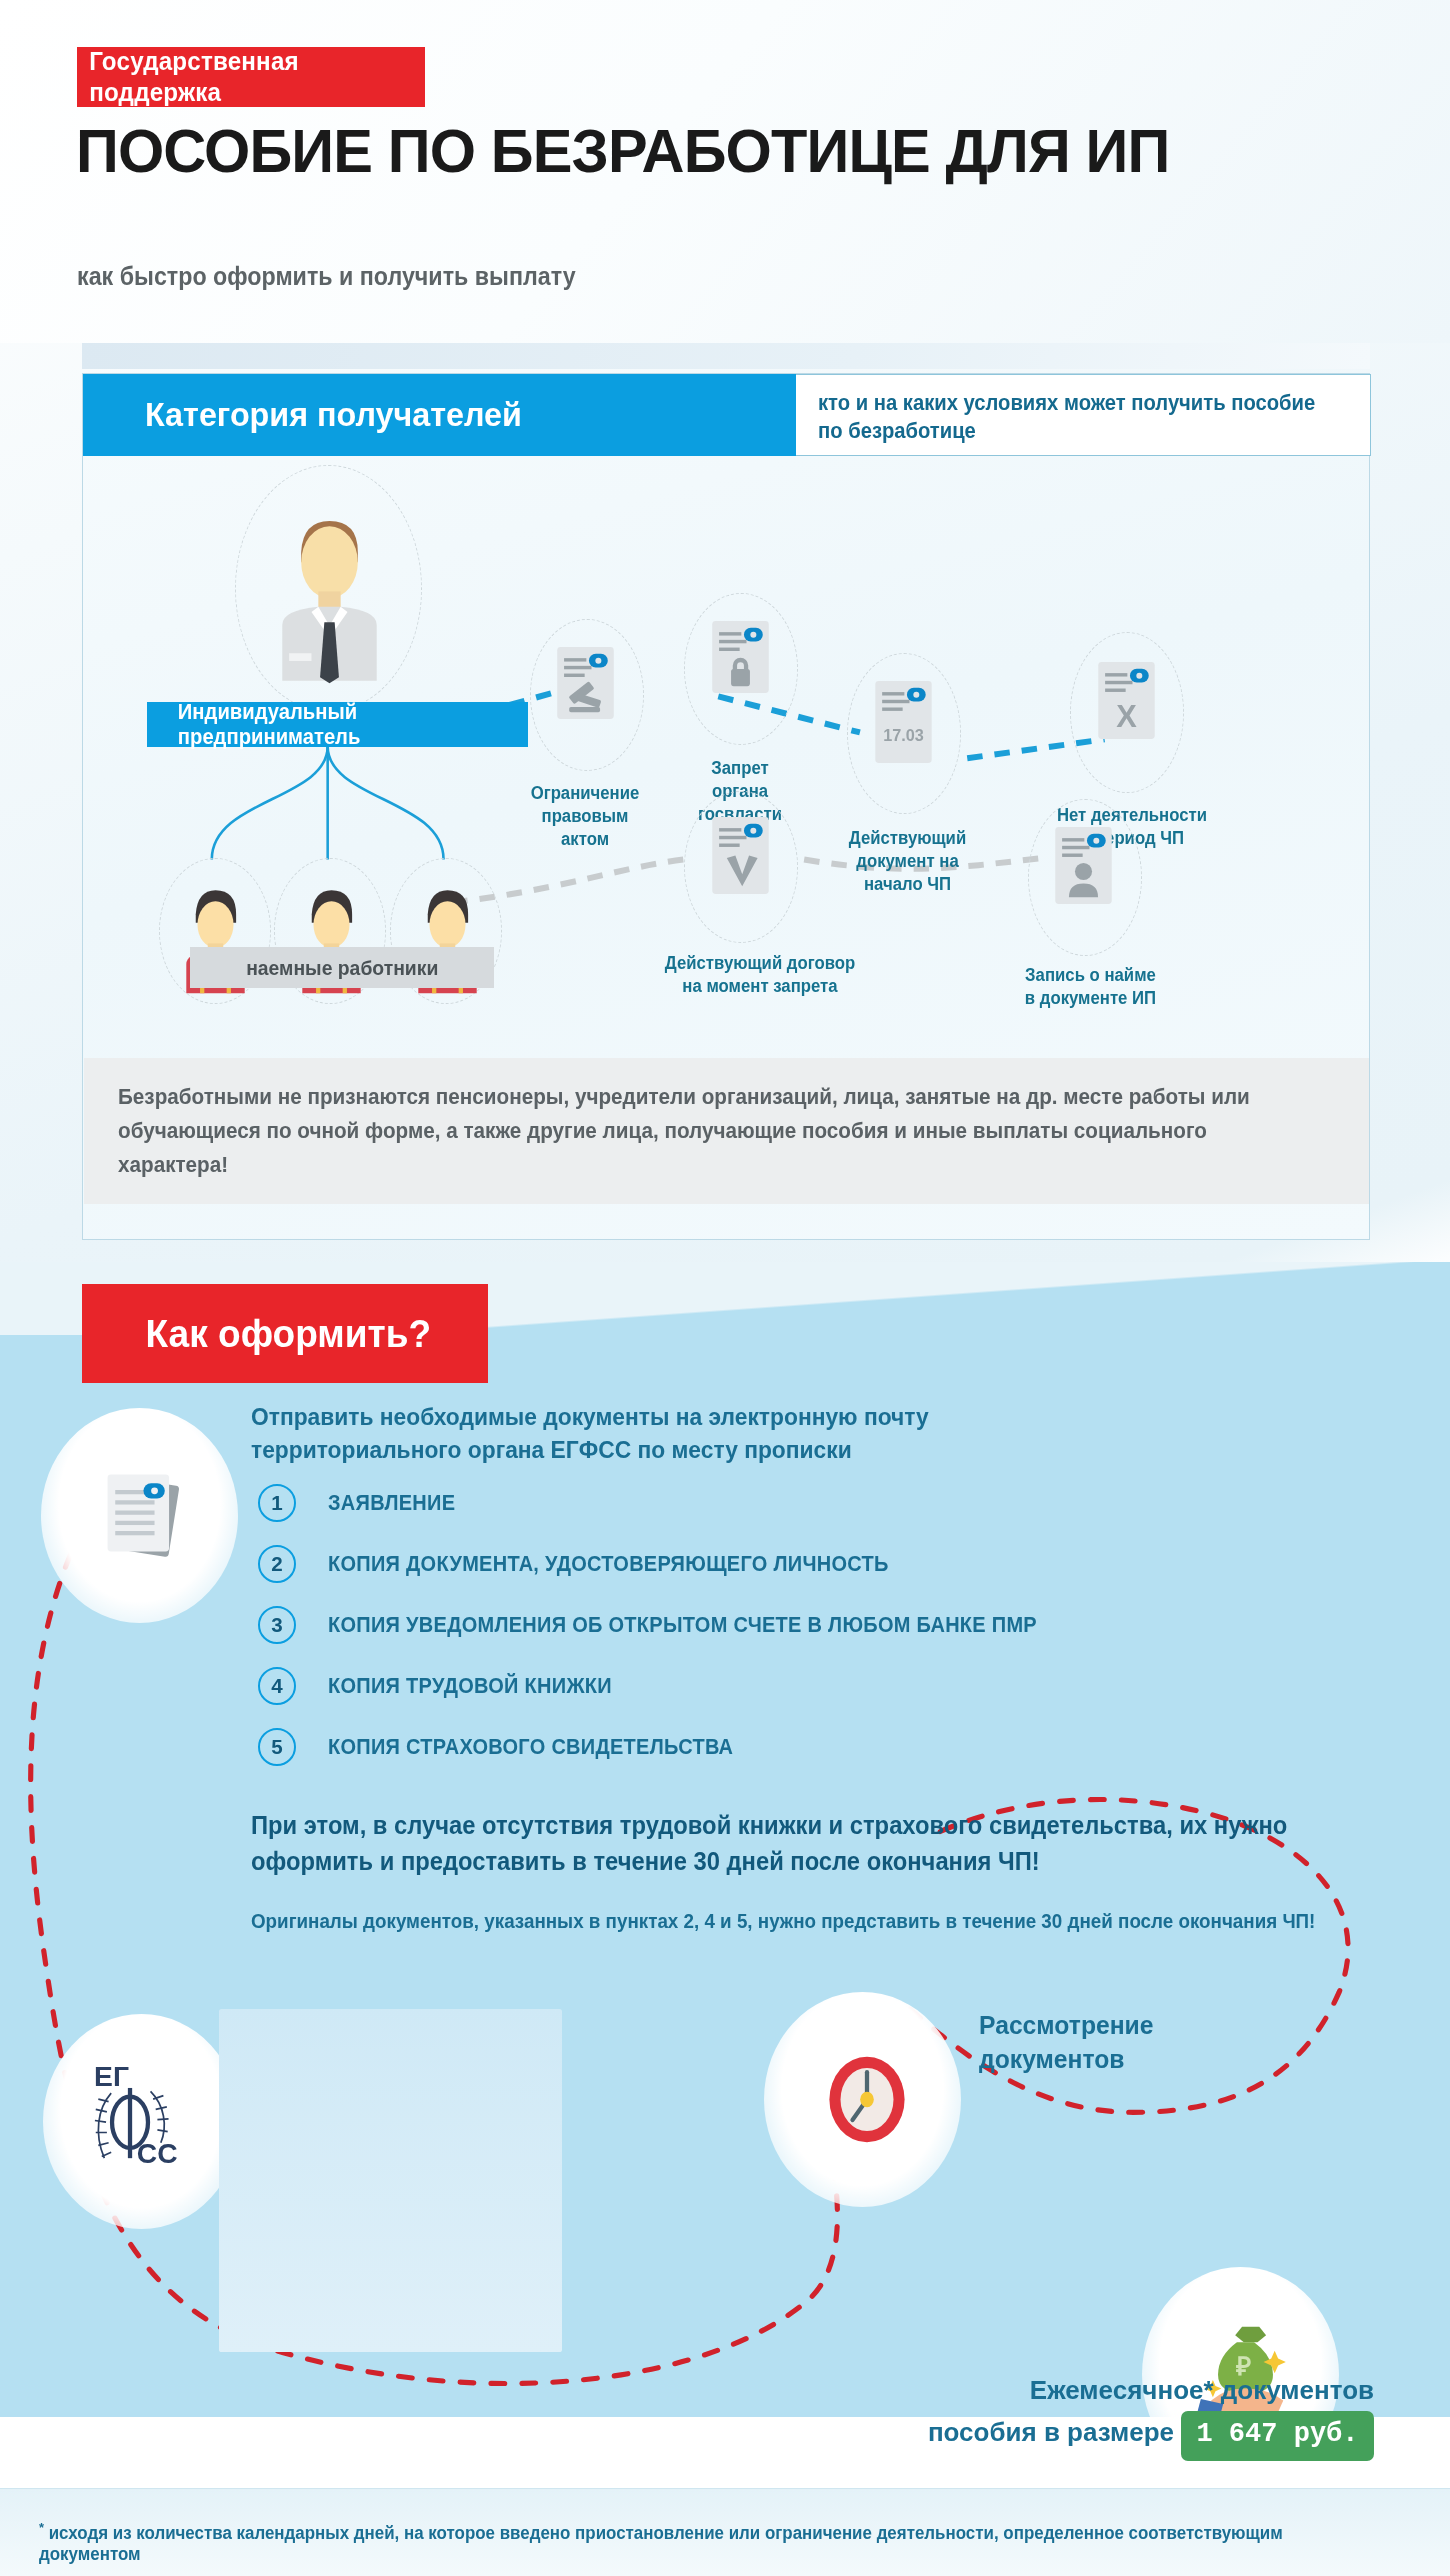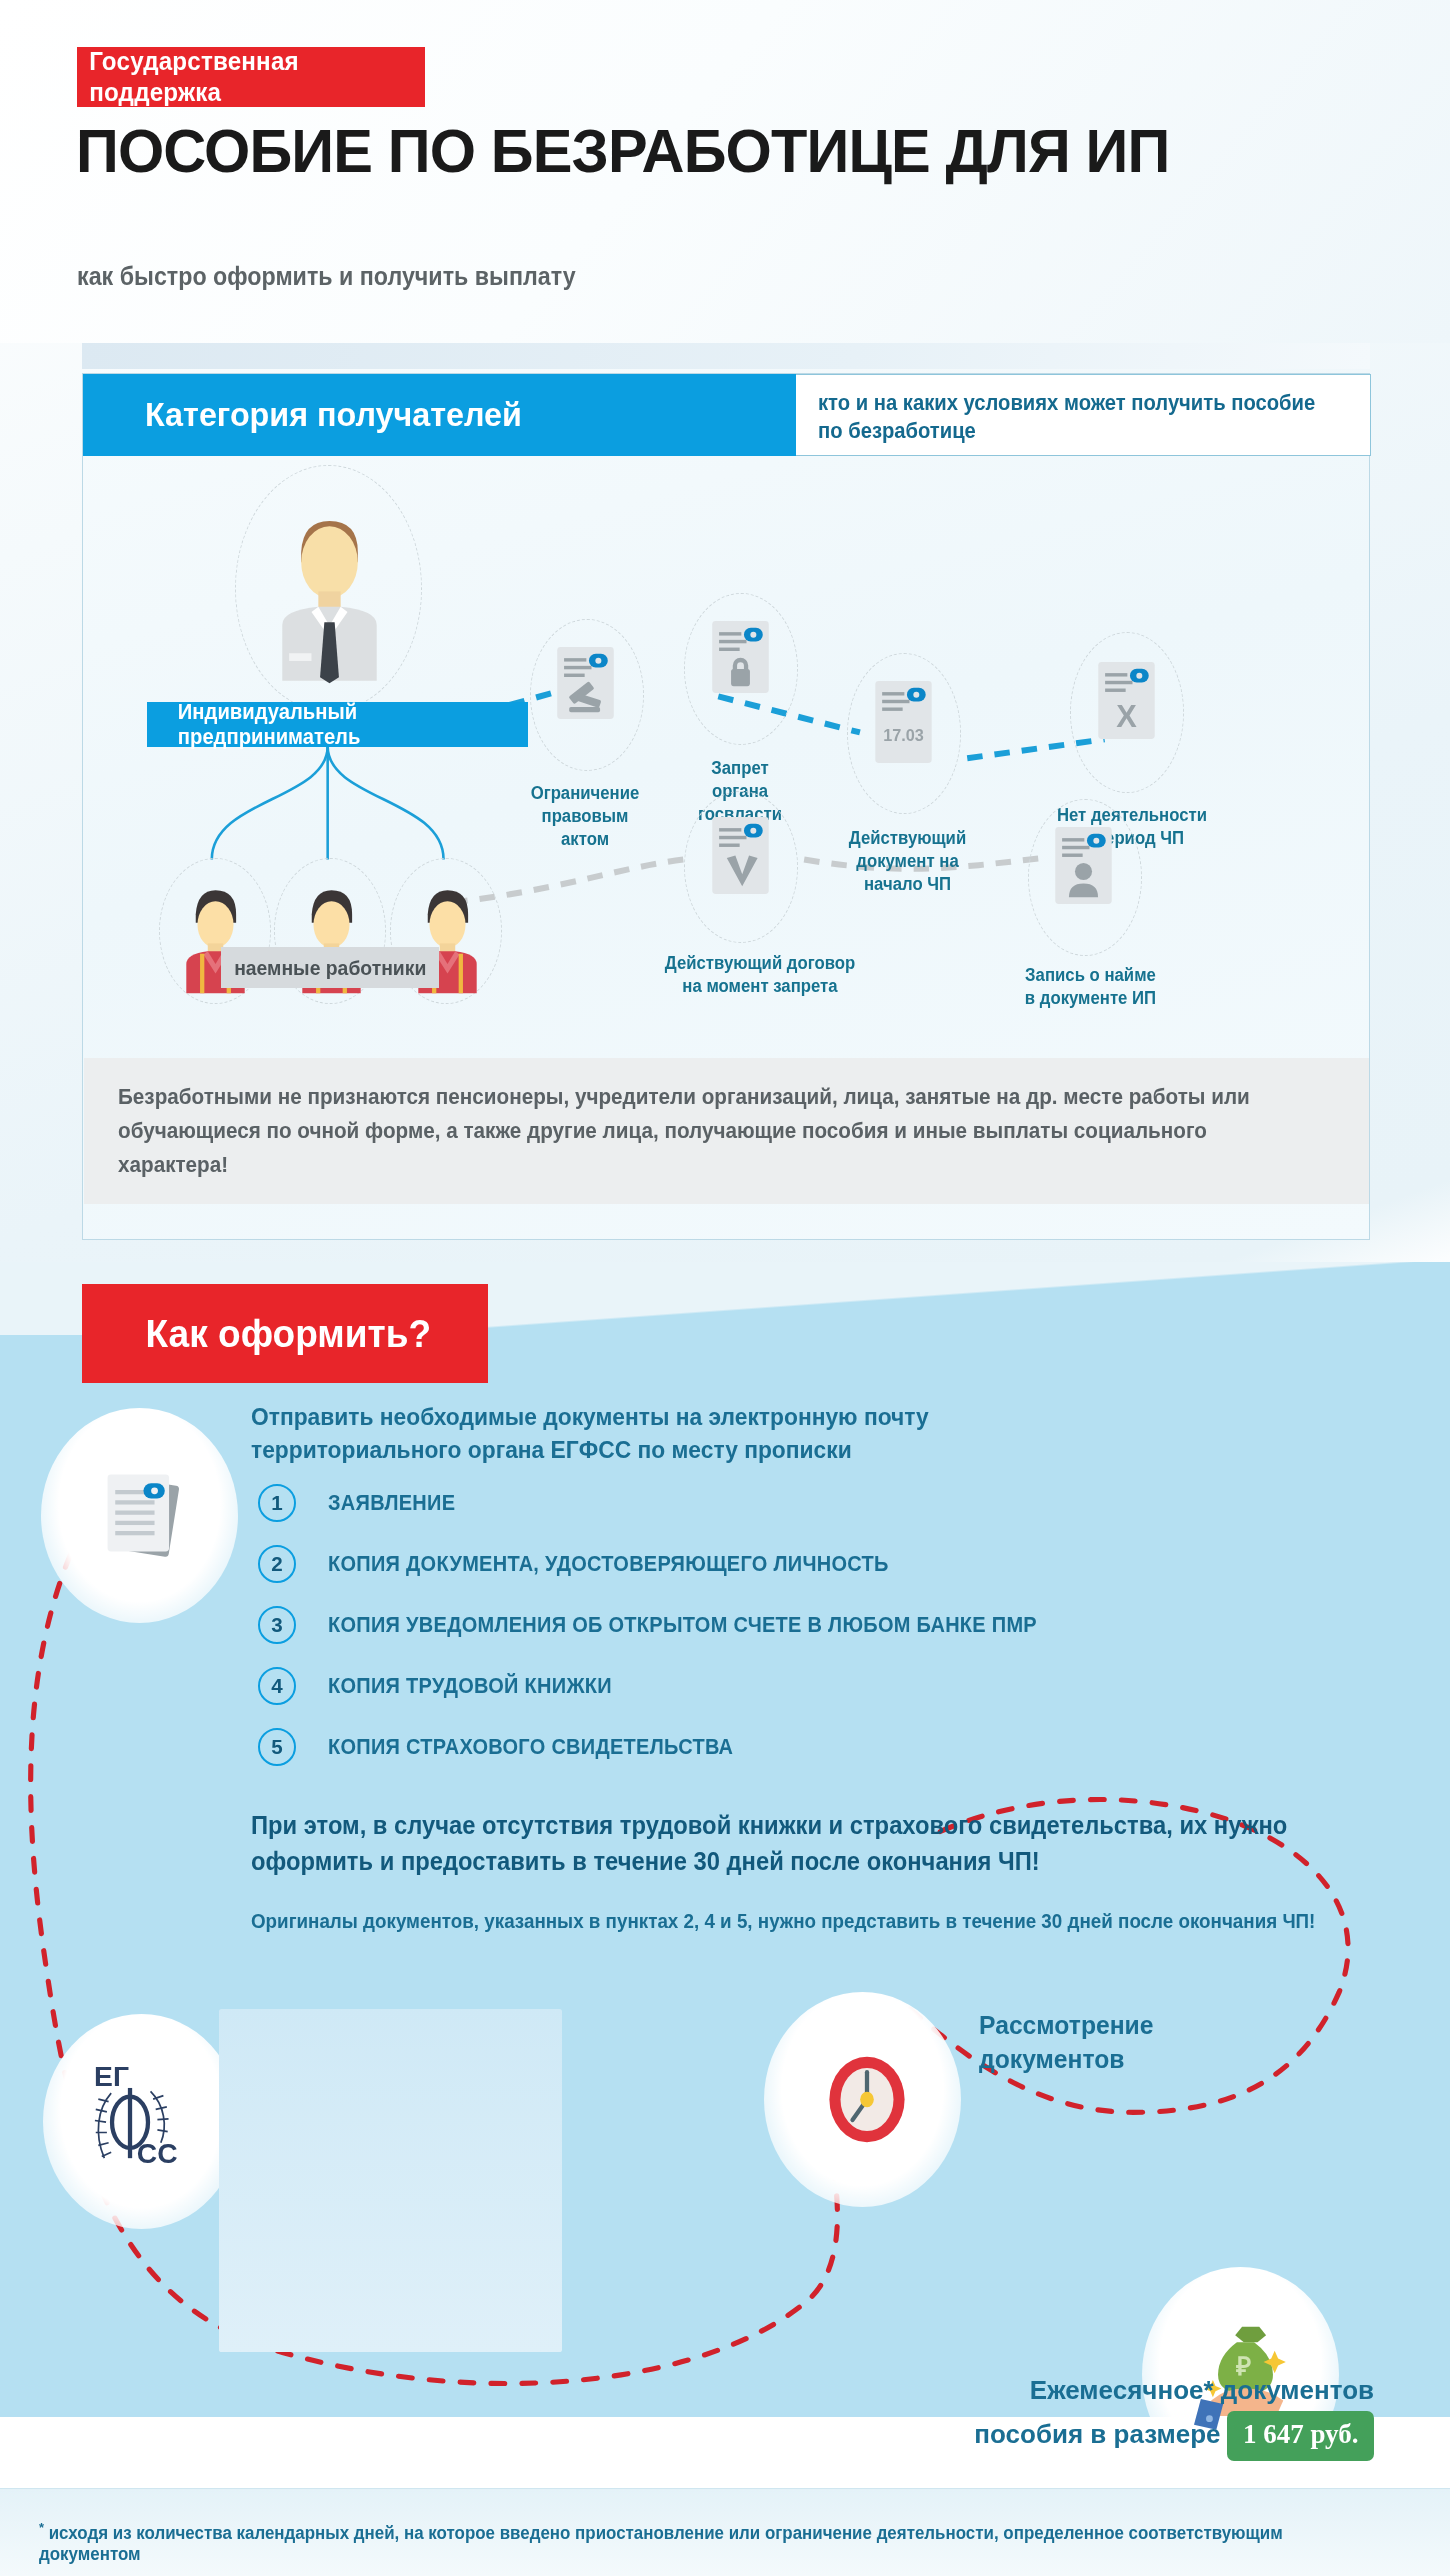--- a/index.html
+++ b/index.html
@@ -52,22 +52,22 @@
 
   .diagram{position:absolute;left:0;top:82px;width:1286px;height:601px;}
   .oval{position:absolute;border:1.7px dashed #cfd8dc;border-radius:50%;background:transparent;}
   .nodelbl{position:absolute;text-align:center;color:#16728f;font-weight:600;
     font-size:18px;line-height:23px;transform:scaleX(.93);
     font-family:"Liberation Sans Narrow","Liberation Sans",sans-serif;}
   .ip-bar{position:absolute;left:64px;top:246px;width:361px;height:45px;background:#0b9ee0;
     display:flex;align-items:center;justify-content:center;padding-left:20px;}
   .ip-bar span{color:#fff;font-size:21.5px;font-weight:600;transform:scaleX(.94);
     font-family:"Liberation Sans Narrow","Liberation Sans",sans-serif;}
-  .emp-bar{position:absolute;left:107px;top:491px;width:218px;height:41px;background:#d6dadd;
-    display:flex;align-items:center;justify-content:center;margin-left:31px;}
+  .emp-bar{position:absolute;left:107px;top:491px;width:304px;height:41px;background:#d6dadd;
+    display:flex;align-items:center;justify-content:center;}
   .emp-bar span{color:#4a5256;font-size:20.6px;font-weight:600;transform:scaleX(.94);
     font-family:"Liberation Sans Narrow","Liberation Sans",sans-serif;}
 
   .notice{position:absolute;left:0.9px;top:684px;width:1285px;height:146px;
     background:#eceeef;box-sizing:border-box;}
   .notice p{margin:0;position:absolute;left:34px;top:22px;width:1211px;color:#5a6165;
     font-size:22px;line-height:34px;font-weight:600;transform:scaleX(.94);transform-origin:left;
     font-family:"Liberation Sans Narrow","Liberation Sans",sans-serif;}
 
   
@@ -111,21 +111,21 @@
 
   .review-lbl{position:absolute;left:979px;top:2008px;width:343px;color:#1a6e93;
     font-size:26px;line-height:34px;font-weight:600;transform:scaleX(.95);transform-origin:left;
     font-family:"Liberation Sans Narrow","Liberation Sans",sans-serif;}
 
   .pay-lbl{position:absolute;left:756px;top:2370px;width:618px;text-align:right;color:#1a6e93;
     font-size:26px;line-height:41px;font-weight:600;
     font-family:"Liberation Sans Narrow","Liberation Sans",sans-serif;}
   .amount{display:inline-block;background:#44a05a;color:#fff;padding:3.4px 15.5px 5.2px;border-radius:6.9px;
     font-size:27px;font-weight:700;margin-left:6.9px;
-    font-family:Liberation Serif, serif;}
+    font-family:Liberation Mono, monospace;}
 
   .footer{position:absolute;left:0;top:2488px;width:1450px;height:88px;
     background:linear-gradient(180deg,#e4f2f8 0%,#f4fafc 100%);border-top:1.7px solid #cfe6f0;}
   .footer p{margin:0;position:absolute;left:39px;top:31px;width:1391px;color:#1a6e93;
     font-size:18px;font-weight:600;transform:scaleX(.94);transform-origin:left;
     font-family:"Liberation Sans Narrow","Liberation Sans",sans-serif;}
   .star{font-size:13.7px;vertical-align:super;}
   svg{display:block;overflow:visible;}
 </style>
 </head>

